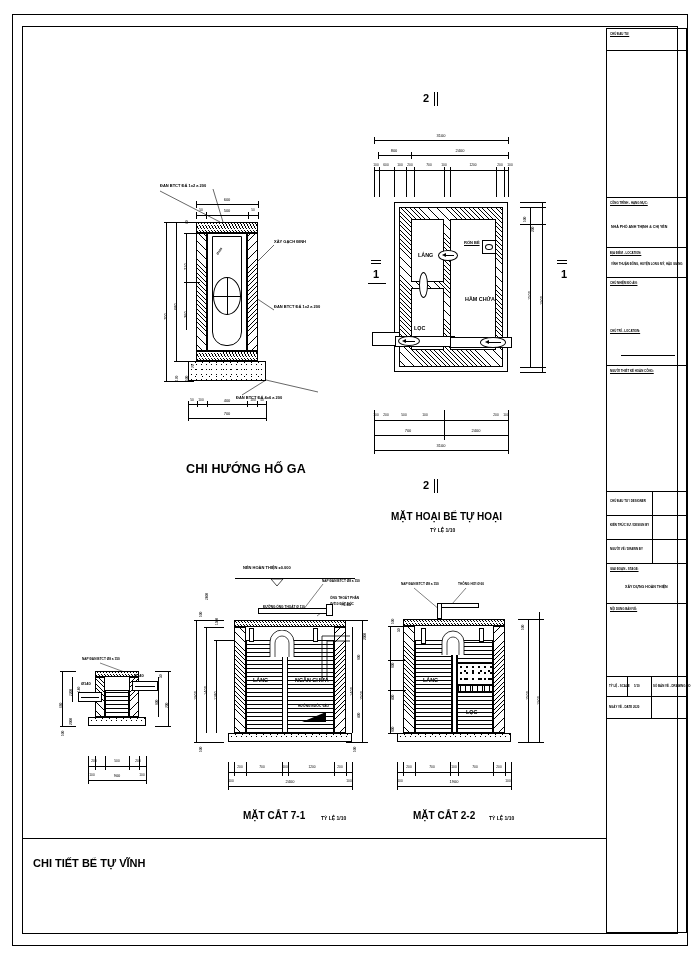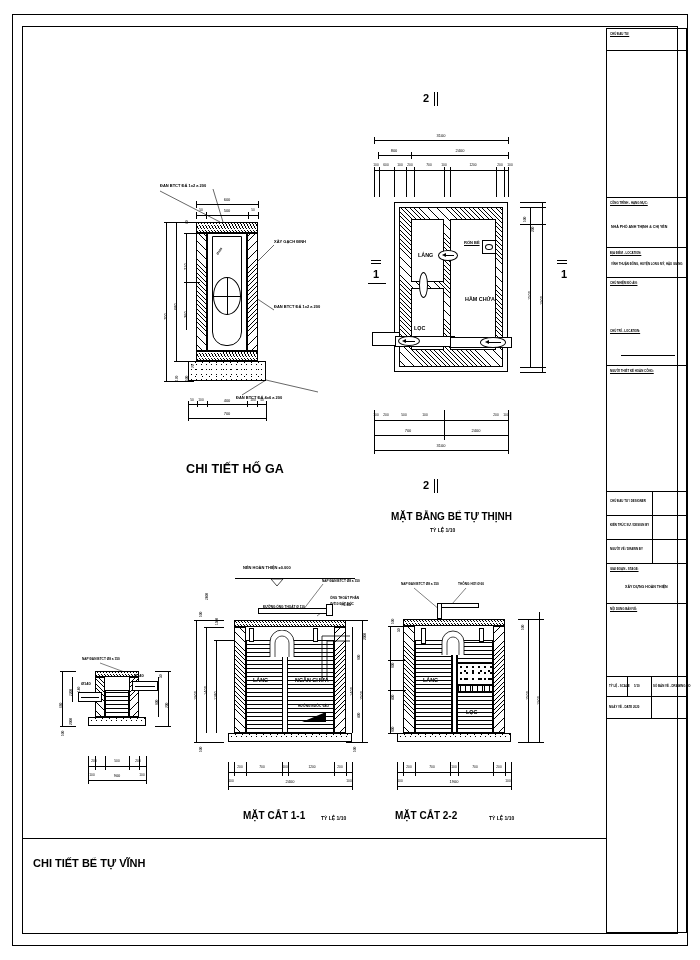--- a/index.html
+++ b/index.html
@@ -226,21 +226,21 @@
     <div class="txt t3 ctr" style="left:262px; top:399px;">50</div>
     <div class="ln h" style="left:188px; top:418px; width:78px;"></div>
     <div class="txt t4 ctr" style="left:227px; top:412px;">700</div>
     <div class="ln v" style="left:188px; top:401px; height:20px;"></div>
     <div class="ln v" style="left:197px; top:401px; height:6px;"></div>
     <div class="ln v" style="left:207px; top:401px; height:6px;"></div>
     <div class="ln v" style="left:247px; top:401px; height:6px;"></div>
     <div class="ln v" style="left:257px; top:401px; height:6px;"></div>
     <div class="ln v" style="left:266px; top:401px; height:20px;"></div>
 
-    <div class="title-big" style="left:186px; top:462px;">CHI TIẾT HỐ GA</div>
+    <div class="title-big" style="left:186px; top:462px;">CHI HƯỚNG HỐ GA</div>
   </div>
 
   <div>
 
     <div class="sec-mark-num" style="left:423px; top:92px;">2</div>
     <div class="ln v" style="left:434px; top:92px; height:14px;"></div>
     <div class="ln v" style="left:437px; top:92px; height:14px;"></div>
 
     <div class="ln h" style="left:374px; top:140px; width:134px;"></div>
     <div class="txt t4 ctr" style="left:441px; top:134px;">3100</div>
@@ -341,21 +341,21 @@
     <div class="ln h" style="left:374px; top:450px; width:134px;"></div>
     <div class="txt t4 ctr" style="left:441px; top:444px;">3100</div>
     <div class="ln v" style="left:374px; top:410px; height:44px;"></div>
     <div class="ln v" style="left:444px; top:410px; height:30px;"></div>
     <div class="ln v" style="left:508px; top:410px; height:44px;"></div>
 
     <div class="sec-mark-num" style="left:423px; top:479px;">2</div>
     <div class="ln v" style="left:434px; top:479px; height:14px;"></div>
     <div class="ln v" style="left:437px; top:479px; height:14px;"></div>
 
-    <div class="title-med" style="left:391px; top:511px;">MẶT BẰNG BỂ TỰ THỊNH</div>
+    <div class="title-med" style="left:391px; top:511px;">MẶT HOẠI BỂ TỰ HOẠI</div>
     <div class="scale-note" style="left:430px; top:527px;">TỶ LỆ 1/10</div>
   </div>
 
   <div>
     <div class="txt t3 b" style="left:82px; top:658px;">NẮP ĐAN BTCT Ø8 a 150</div>
     <svg style="position:absolute;left:95px;top:661px;" width="40" height="14">
       <line x1="5" y1="2" x2="32" y2="12" stroke="#000" stroke-width="0.5"></line>
     </svg>
 
     <div class="box hatch-slab" style="left:95px; top:671px; width:44px; height:6px;"></div>
@@ -496,21 +496,21 @@
     <div class="txt t3 ctr" style="left:349px; top:780px;">100</div>
     <div class="ln v" style="left:228px; top:762px; height:28px;"></div>
     <div class="ln v" style="left:234px; top:762px; height:14px;"></div>
     <div class="ln v" style="left:246px; top:762px; height:14px;"></div>
     <div class="ln v" style="left:282px; top:762px; height:14px;"></div>
     <div class="ln v" style="left:288px; top:762px; height:14px;"></div>
     <div class="ln v" style="left:334px; top:762px; height:14px;"></div>
     <div class="ln v" style="left:346px; top:762px; height:14px;"></div>
     <div class="ln v" style="left:352px; top:762px; height:28px;"></div>
 
-    <div class="title-med" style="left:243px; top:810px;">MẶT CẮT 1-1</div>
+    <div class="title-med" style="left:243px; top:810px;">MẶT CẮT 7-1</div>
     <div class="scale-note" style="left:321px; top:815px;">TỶ LỆ 1/10</div>
   </div>
 
   <div>
     <div class="txt t3 b" style="left:401px; top:583px;">NẮP ĐAN BTCT Ø8 a 150</div>
     <div class="txt t3 b" style="left:458px; top:583px;">THÔNG HƠI Ø 60</div>
     <svg style="position:absolute;left:408px;top:586px;" width="70" height="26">
       <line x1="6" y1="2" x2="32" y2="24" stroke="#000" stroke-width="0.5"></line>
       <line x1="58" y1="2" x2="44" y2="18" stroke="#000" stroke-width="0.5"></line>
     </svg>
@@ -575,21 +575,21 @@
     <div class="txt t3 ctr" style="left:508px; top:780px;">100</div>
     <div class="ln v" style="left:397px; top:762px; height:28px;"></div>
     <div class="ln v" style="left:403px; top:762px; height:14px;"></div>
     <div class="ln v" style="left:415px; top:762px; height:14px;"></div>
     <div class="ln v" style="left:450px; top:762px; height:14px;"></div>
     <div class="ln v" style="left:458px; top:762px; height:14px;"></div>
     <div class="ln v" style="left:493px; top:762px; height:14px;"></div>
     <div class="ln v" style="left:505px; top:762px; height:14px;"></div>
     <div class="ln v" style="left:511px; top:762px; height:28px;"></div>
 
-    <div class="title-med" style="left:395px; top:810px;">MẶT CẮT 2-2</div>
+    <div class="title-med" style="left:413px; top:810px;">MẶT CẮT 2-2</div>
     <div class="scale-note" style="left:489px; top:815px;">TỶ LỆ 1/10</div>
   </div>
 
   <div class="ln h" style="left:22px; top:838px; width:584px;"></div>
   <div class="title-med" style="left:33px; top:857px; font-size:11px;">CHI TIẾT BỂ TỰ VĨNH</div>
 
   <div id="titleblock">
 
     <div class="tb-cell" style="top:0; height:22px;"></div>
     <div class="tb-lbl" style="top:3px;">CHỦ ĐẦU TƯ:</div>

